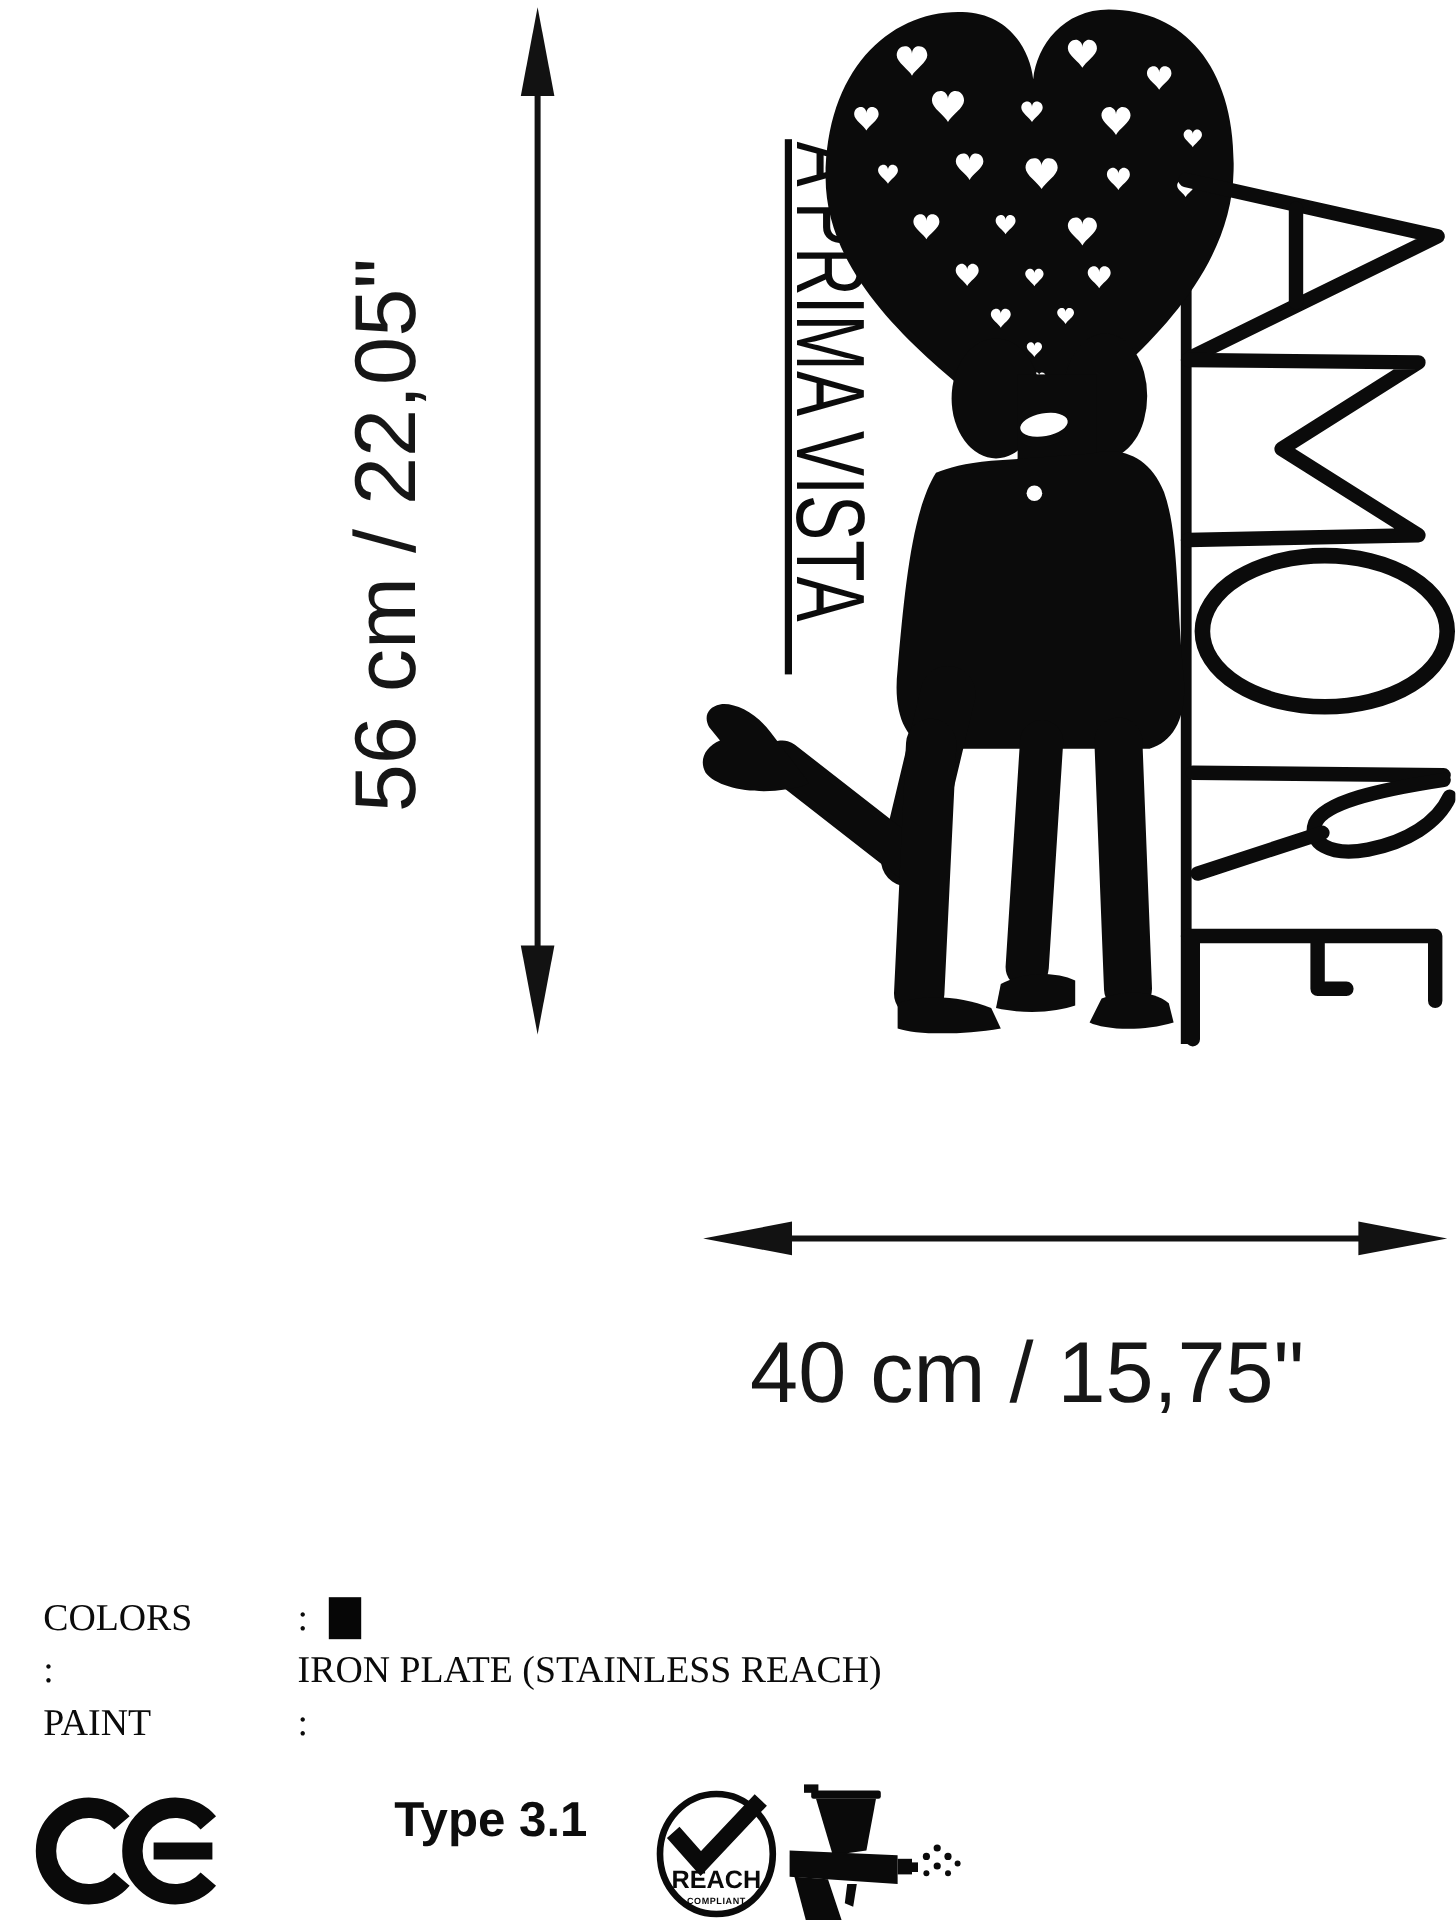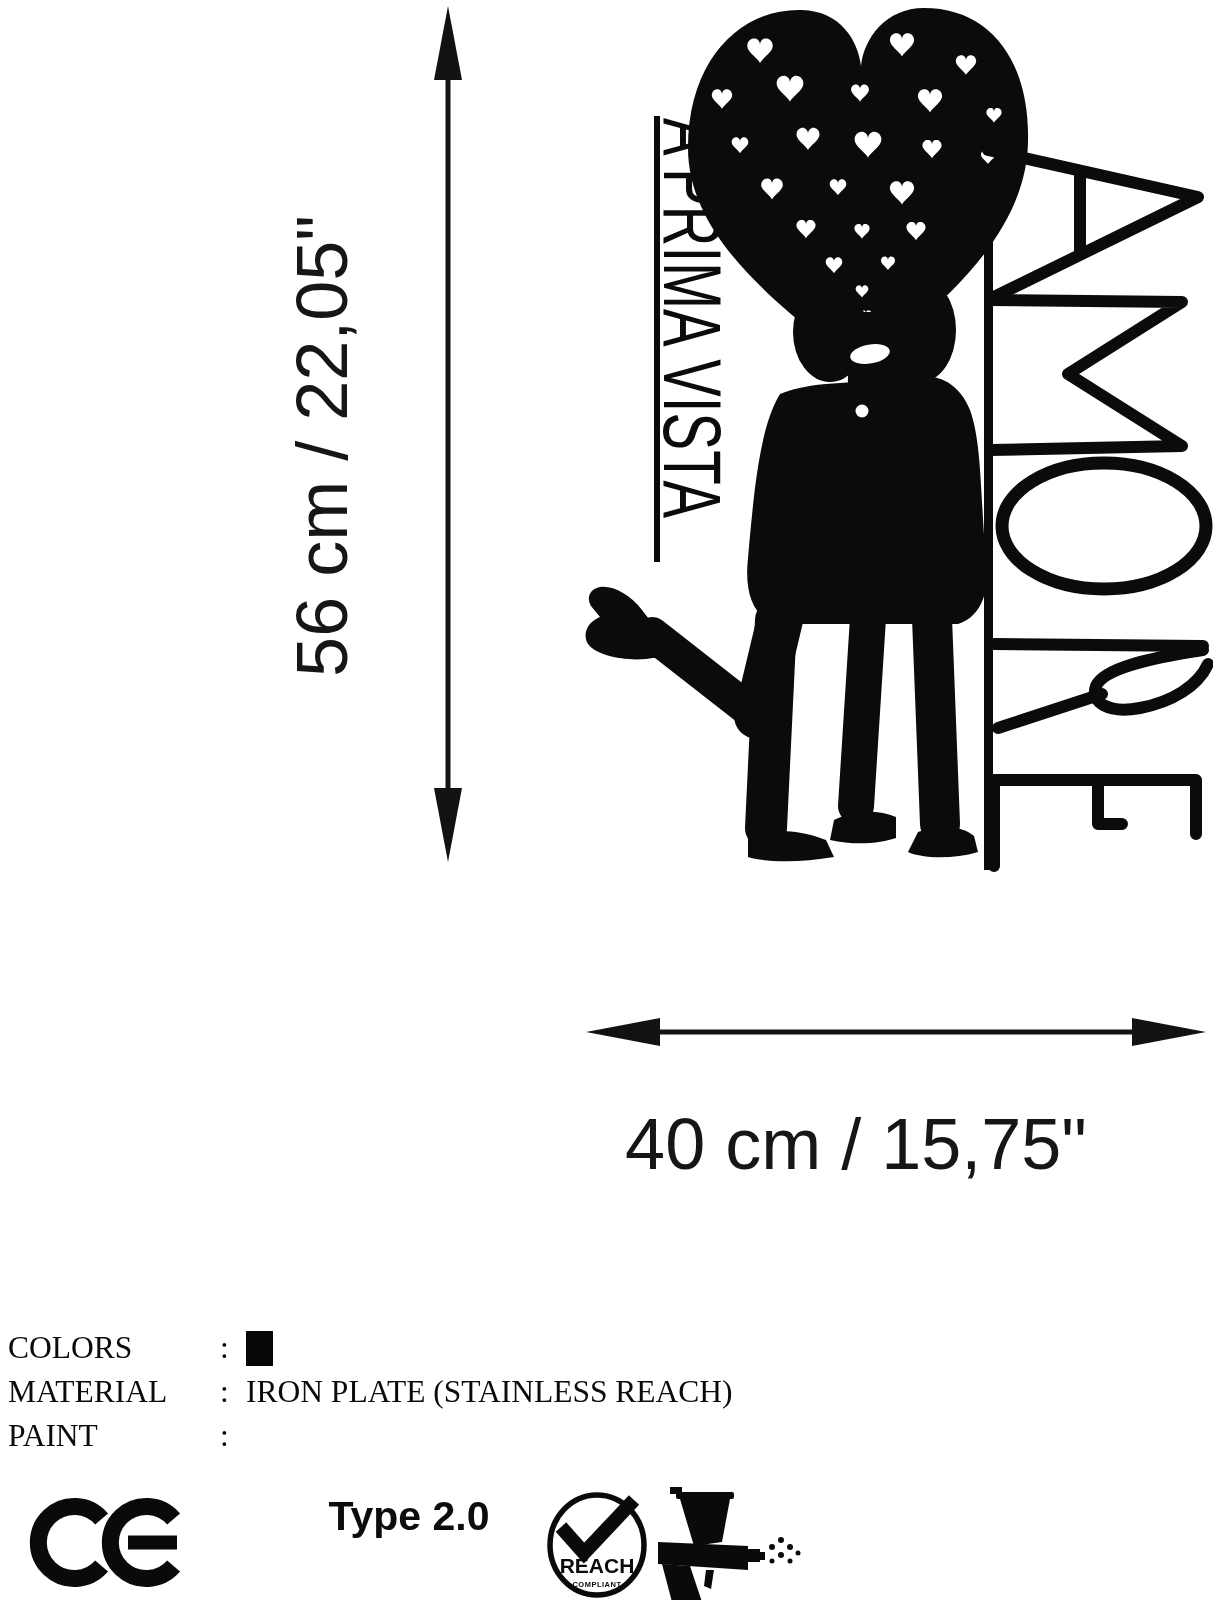--- a/index.html
+++ b/index.html
@@ -18,21 +18,21 @@
     transform:rotate(-90deg);transform-origin:590px 46px;
   }
   .dim-label.horizontal{
     left:556px;top:1098px;width:600px;height:92px;line-height:92px;
   }
   .specs{
     position:absolute;left:8px;top:1326px;width:1000px;
     font-family:"Liberation Serif",serif;font-size:31.5px;color:#0b0b0b;
   }
   .spec-row{display:grid;grid-template-columns:212px 26px auto;height:44px;line-height:44px;align-items:center;}
-  .spec-label,.spec-colon,.spec-value{white-space:nowrap;}
+  .spec-label,.spec-colon,.spec-value{white-space:nowrap;margin-left:28px;}
   .color-swatch{display:inline-block;width:27px;height:35px;background:#060606;vertical-align:middle;margin-top:-4px;}
   .ukca{
     position:absolute;left:186px;top:1496px;width:110px;
     font-family:"Liberation Sans",sans-serif;font-weight:700;font-size:47px;line-height:44px;
     color:#0d0d0d;letter-spacing:0px;
   }
   .standard{
     position:absolute;left:274px;top:1491px;width:270px;text-align:center;
     font-family:"Liberation Sans",sans-serif;font-weight:700;color:#0d0d0d;
   }
@@ -170,28 +170,27 @@
   <div class="dim-label vertical">56 cm / 22,05"</div>
   <div class="dim-label horizontal">40 cm / 15,75"</div>
 
   <div class="specs">
     <div class="spec-row">
       <span class="spec-label">COLORS</span>
       <span class="spec-colon">:</span>
       <span class="spec-value"><span class="color-swatch"></span></span>
     </div>
     <div class="spec-row">
-      <span class="spec-label">MATERIAL</span>
       <span class="spec-colon">:</span>
       <span class="spec-value">IRON PLATE (STAINLESS REACH)</span>
     </div>
     <div class="spec-row">
       <span class="spec-label">PAINT</span>
       <span class="spec-colon">:</span>
     </div>
   </div>
 
 
   <div class="standard">
-    <div class="line2">Type 2.0</div>
+    <div class="line2">Type 3.1</div>
   </div>
 
 </div>
 
 </body></html>

